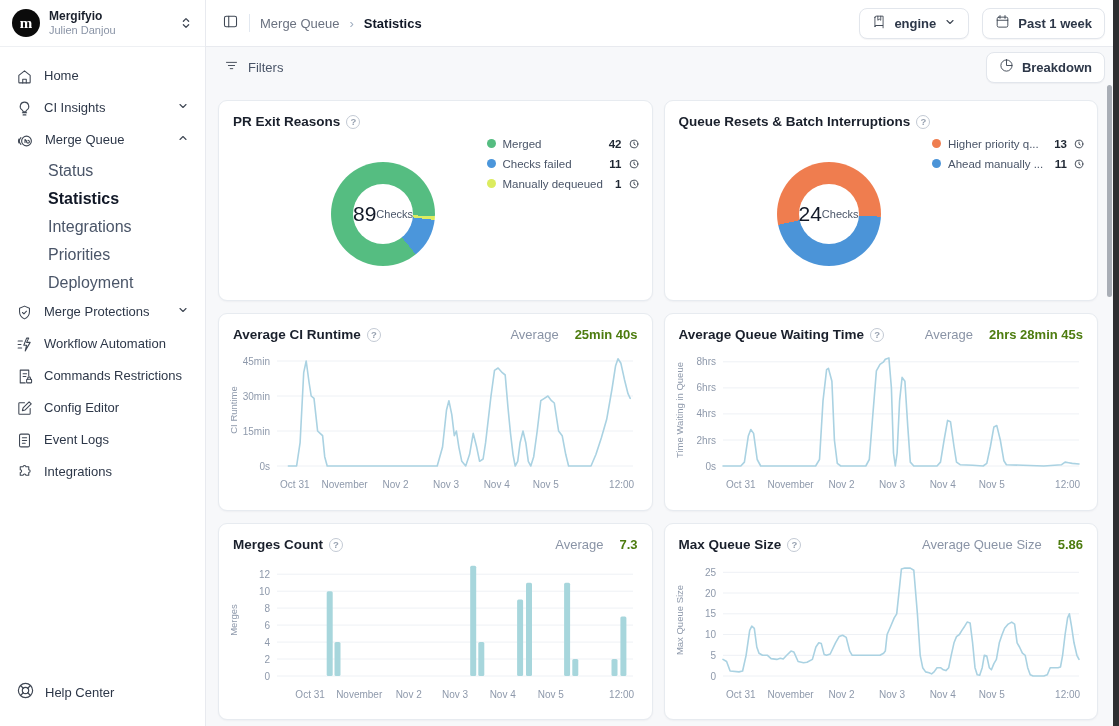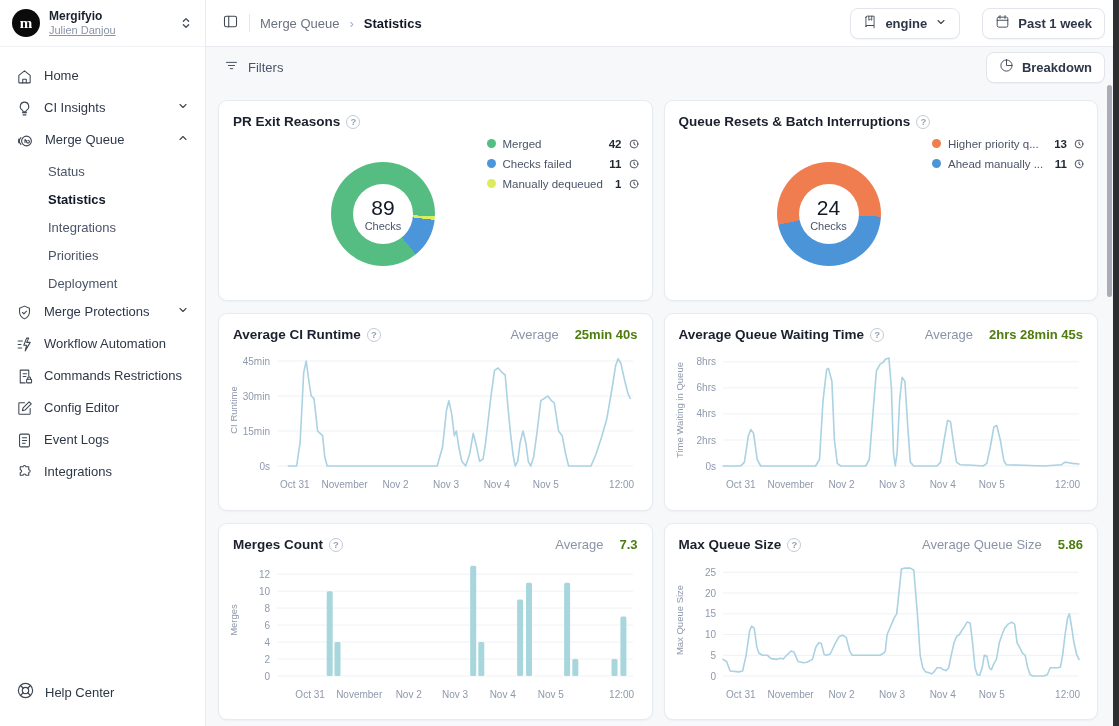--- a/index.html
+++ b/index.html
@@ -6,41 +6,41 @@
   html,body { width:1119px; height:726px; overflow:hidden; }
   body { font-family:"Liberation Sans", sans-serif; background:#f7f8fa; color:#1a202c; position:relative; }
   .app { display:flex; width:1119px; height:726px; }
 
   
   .sidebar { width:206px; min-width:206px; background:#fff; border-right:1px solid #e8eaef; display:flex; flex-direction:column; height:100%; }
   .user-row { display:flex; align-items:center; gap:9px; padding:10px 12px; border-bottom:1px solid #eef0f3; height:47px; }
   .avatar { width:28px; height:28px; border-radius:50%; background:#0b0b0b; color:#fff; display:flex; align-items:center; justify-content:center; font-weight:700; font-size:15px; font-family:"Liberation Serif", serif; }
   .user-meta { flex:1; line-height:1.2; }
   .user-org { font-size:12px; font-weight:700; color:#1a202c; }
-  .user-name { font-size:11px; color:#8a94a6;text-decoration:underline; }
+  .user-name { font-size:11px; color:#8a94a6; }
   .updown { color:#6b7280; display:flex; }
   .nav { padding:14px 8px 8px 8px; flex:1; }
   .nav-item { display:flex; align-items:flex-start; gap:11px; padding:7px 8px; border-radius:6px; cursor:pointer; height:32px; }
   .nav-item svg { flex:none; }
   .nav-label { font-size:13px; font-weight:500; color:#2d3748; flex:1; white-space:nowrap; }
   .chev { color:#8a94a6; display:flex; }
-  .sub-item { padding:5px 8px 5px 40px; font-size:13px; color:#4a5568; cursor:pointer; height:28px; display:flex; align-items:center; border-radius:6px; }
+  .sub-item { padding:5px 8px 5px 40px; font-size:16px; color:#4a5568; cursor:pointer; height:28px; display:flex; align-items:center; border-radius:6px; }
   .sub-item.active { font-weight:700; color:#111827; }
   .help-row { display:flex; align-items:center; gap:10px; padding:14px 16px 22px 16px; cursor:pointer; }
   .help-label { font-size:13px; color:#2d3748; font-weight:500; }
   .icon-stroke { stroke:#3f4754; fill:none; stroke-width:1.5; stroke-linecap:round; stroke-linejoin:round; }
 
   
   .main { flex:1; display:flex; flex-direction:column; min-width:0; }
   .topbar { height:47px; background:#fff; border-bottom:1px solid #e8eaef; display:flex; align-items:center; padding:0 14px 0 16px; gap:10px; }
   .vdivider { width:1px; height:18px; background:#e2e8f0; }
   .crumb-parent { font-size:13px; color:#6b7280; cursor:pointer; }
   .crumb-sep { color:#a0aec0; font-size:13px; }
   .crumb-current { font-size:13px; font-weight:700; color:#111827; }
-  .topbar-right { margin-left:auto; display:flex; gap:22px; }
+  .topbar-right { margin-left:auto; display:flex; gap:13px; }
   .pill-btn { display:flex; align-items:center; gap:8px; background:#fff; border:1px solid #e2e6ec; border-radius:8px; height:31px; padding:0 12px; font-size:13px; font-weight:600; color:#2d3748; cursor:pointer; box-shadow:0 1px 1px rgba(16,24,40,.04); }
   .toolbar { height:40px; display:flex; align-items:center; padding:0 14px 0 18px; }
   .ghost-btn { display:flex; align-items:center; gap:9px; font-size:13px; color:#4a5568; font-weight:400; cursor:pointer; }
   .toolbar-right { margin-left:auto; }
 
   
   .content { flex:1; padding:13px 21px 0 12px; display:flex; flex-direction:column; gap:12px; overflow:hidden; }
   .row { display:flex; gap:11px; }
   .card { background:#fff; border:1px solid #e7ebf0; border-radius:9px; box-shadow:0 1px 2px rgba(16,24,40,.04); position:relative; flex:1; min-width:0; }
   .row1 .card { height:201px; }
@@ -48,21 +48,21 @@
   .row3 .card { height:197px; }
   .card-head { display:flex; align-items:center; padding:13px 14px 0 14px; gap:6px; }
   .card-title { font-size:13.5px; font-weight:700; color:#1a202c; }
   .help-circ { width:14px; height:14px; border-radius:50%; border:1px solid #c3cad4; color:#97a1b0; font-size:9.5px; display:flex; align-items:center; justify-content:center; font-weight:700; }
   .avg { margin-left:auto; font-size:13px; color:#8a94a6; white-space:nowrap; }
   .avg b { color:#4d7c0f; font-weight:700; margin-left:16px; }
 
   
   .donut-wrap { position:absolute; top:61px; left:112px; width:104px; height:104px; }
   .donut { width:104px; height:104px; border-radius:50%; position:relative; }
-  .donut-hole { position:absolute; left:22px; top:22px; width:60px; height:60px; background:#fff; border-radius:50%; display:flex; flex-direction:column; align-items:center; justify-content:center; }
+  .donut-hole { position:absolute; left:22px; top:22px; width:60px; height:60px; background:#fff; border-radius:50%; display:flex; flex-direction:row; align-items:center; justify-content:center; }
   .donut-num { font-size:21px; color:#111827; line-height:1.1; }
   .donut-cap { font-size:11px; color:#4a5568; }
   .legend { position:absolute; top:36px; right:13px; width:152px; display:flex; flex-direction:column; gap:7px; }
   .lg-row { display:flex; align-items:center; gap:7px; height:13px; }
   .lg-dot { width:9px; height:9px; border-radius:50%; flex:none; }
   .lg-label { font-size:11.5px; color:#4a5568; flex:1; white-space:nowrap; overflow:hidden; }
   .lg-val { font-size:11.5px; font-weight:700; color:#1f2733; }
   .lg-info { color:#aab3c0; display:flex; flex:none; }
 
   

